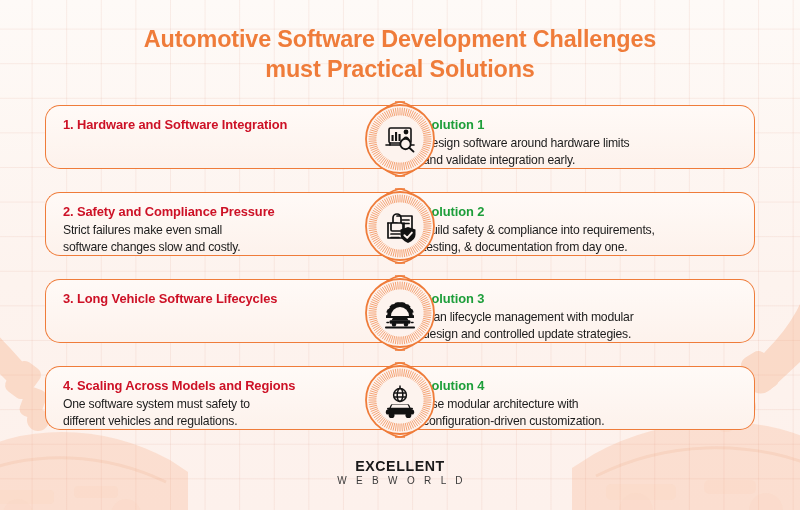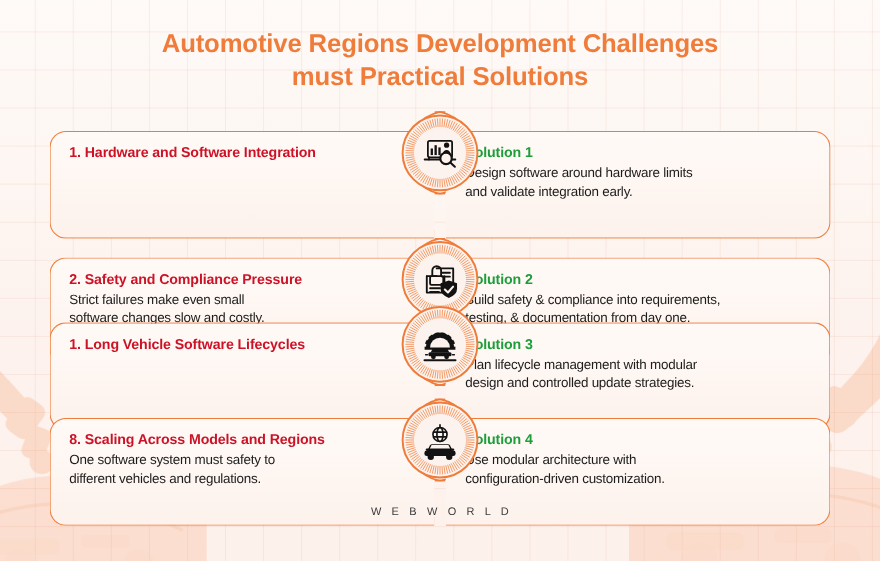--- a/index.html
+++ b/index.html
@@ -64,28 +64,28 @@
   #title .l2 { display: block; }
 
   
   .row {
     position: absolute;
     left: 45px;
     width: 710px;
     height: 76px;
   }
   #row-0 { top: 101px; }
-  #row-1 { top: 188px; margin-top: 28px; }
+  #row-1 { top: 188px; }
   #row-2 { top: 275px; }
   #row-3 { top: 362px; }
 
   .card {
     position: absolute;
-    top: 18px;
-    height: 98px;
+    top: 4px;
+    height: 64px;
     border: 1.6px solid #ef7c3a;
     background: linear-gradient(180deg, #fffaf7 0%, #fdf2ec 100%);
     overflow: hidden;
   }
 
   .card-left {
     left: 0;
     width: 350px;
     border-top-left-radius: 15px;
     border-bottom-left-radius: 15px;
@@ -207,21 +207,21 @@
       <path d="M290 158 q-48 -30 -116 -28 -66 2 -120 32 l-22 14 v64 H290 Z" opacity="0.75"></path>
       <path d="M282 178 q-52 -24 -116 -22 -58 2 -110 28" fill="none" stroke="#e8804a" stroke-width="3" opacity="0.7"></path>
       <rect x="66" y="192" width="70" height="16" rx="5" opacity="0.6"></rect>
       <rect x="164" y="188" width="52" height="14" rx="5" opacity="0.55"></rect>
       <circle cx="96" cy="218" r="17" opacity="0.5"></circle>
       <circle cx="226" cy="218" r="17" opacity="0.5"></circle>
     </g>
   </svg>
 
   <div id="title">
-    <span>Automotive Regions Development Challenges</span>
+    <span>Automotive Software Development Challenges</span>
     <span class="l2">must Practical Solutions</span>
   </div>
 
   <div class="row" id="row-0">
     <div class="card card-left">
       <div class="txt">
         <div class="head-challenge">1. Hardware and Software Integration</div>
       </div>
     </div>
     <svg class="notch notch-l" viewBox="0 0 30 76">
@@ -480,21 +480,21 @@
           <path d="M8 1 L15.5 3.4 V8.6 q0 5.4 -7.5 8.4 -7.5 -3 -7.5 -8.4 V3.4 Z" fill="#121212"></path>
           <path d="M4.4 9.2 L7.2 11.9 L11.9 6.6" fill="none" stroke="#fdf3ee" stroke-width="1.9" stroke-linecap="round" stroke-linejoin="round"></path>
         </g>
       </svg>
     </div>
   </div>
 
   <div class="row" id="row-2">
     <div class="card card-left">
       <div class="txt">
-        <div class="head-challenge">1. Long Vehicle Software Lifecycles</div>
+        <div class="head-challenge">3. Long Vehicle Software Lifecycles</div>
       </div>
     </div>
     <svg class="notch notch-l" viewBox="0 0 30 76">
       <path d="M0 1 H6 A38 38 0 0 1 6 75 H0" fill="none" stroke="#ef7c3a" stroke-width="1.6"></path>
     </svg>
     <svg class="notch notch-r" viewBox="0 0 30 76">
       <path d="M30 1 H24 A38 38 0 0 0 24 75 H30" fill="none" stroke="#ef7c3a" stroke-width="1.6"></path>
     </svg>
     <div class="card card-right">
       <div class="txt">
@@ -619,21 +619,21 @@
             <path d="M11.5 8.5 H13"></path>
           </g>
         </g>
       </svg>
     </div>
   </div>
 
   <div class="row" id="row-3">
     <div class="card card-left">
       <div class="txt">
-        <div class="head-challenge">8. Scaling Across Models and Regions</div>
+        <div class="head-challenge">4. Scaling Across Models and Regions</div>
         <div class="body-text">One software system must safety to
 different vehicles and regulations.</div>
       </div>
     </div>
     <svg class="notch notch-l" viewBox="0 0 30 76">
       <path d="M0 1 H6 A38 38 0 0 1 6 75 H0" fill="none" stroke="#ef7c3a" stroke-width="1.6"></path>
     </svg>
     <svg class="notch notch-r" viewBox="0 0 30 76">
       <path d="M30 1 H24 A38 38 0 0 0 24 75 H30" fill="none" stroke="#ef7c3a" stroke-width="1.6"></path>
     </svg>
@@ -751,16 +751,17 @@
           <circle cx="-8.4" cy="6.2" r="2.9"></circle>
           <circle cx="8.4" cy="6.2" r="2.9"></circle>
           <rect x="-13" y="-1.2" width="3.4" height="2" rx="1"></rect>
           <rect x="9.6" y="-1.2" width="3.4" height="2" rx="1"></rect>
         </g>
       </svg>
     </div>
   </div>
 
   <div id="logo">
+    <div id="logo-main">EXCELLENT</div>
     <div id="logo-sub">W E B W O R L D</div>
   </div>
 
 </div>
 
 </body></html>

